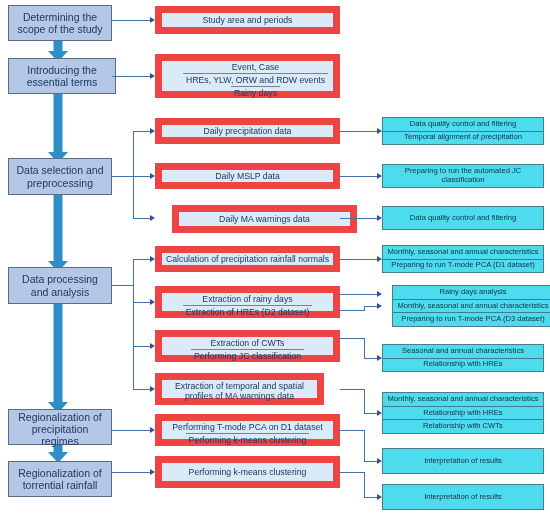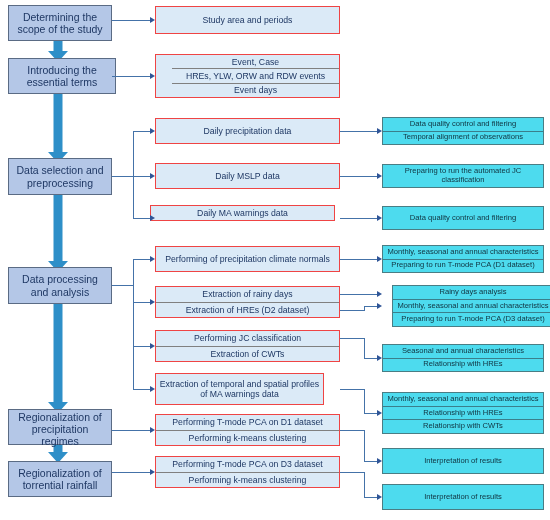--- a/index.html
+++ b/index.html
@@ -42,21 +42,22 @@
   }
   .stage .cell{
     color:#1f3864;
     font-size:10.5px;
     font-weight:400;
   }
 
   
   .task{
     background:#dbeaf7;
-    border:1px solid #ef4444;
+    border:7px solid #ef4444;
+    align-items:center;
   }
   .task .cell{
     color:#1f3864;
     font-size:8.7px;
   }
 
   
   .result{
     background:#4ddbee;
     border:1px solid #4a7d84;
@@ -157,66 +158,65 @@
     <div class="cell">Regionalization of torrential rainfall</div>
   </div>
 
   <div class="box task" style="left:155px; top:6px; width:185px; height:28px;">
     <div class="cell">Study area and periods</div>
   </div>
 
   <div class="box task" style="left:155px; top:54px; width:185px; height:44px;padding-left:16px;">
     <div class="cell">Event, Case</div>
     <div class="cell">HREs, YLW, ORW and RDW events</div>
-    <div class="cell">Event days</div>
+    <div class="cell">Rainy days</div>
   </div>
 
   <div class="box task" style="left:155px; top:118px; width:185px; height:26px;">
     <div class="cell">Daily precipitation data</div>
   </div>
 
   <div class="box task" style="left:155px; top:163px; width:185px; height:26px;">
     <div class="cell">Daily MSLP data</div>
   </div>
 
-  <div class="box task" style="left:150px; top:205px; width:185px; height:16px;">
+  <div class="box task" style="left:172px; top:205px; width:185px; height:28px;">
     <div class="cell">Daily MA warnings data</div>
   </div>
 
   <div class="box task" style="left:155px; top:246px; width:185px; height:26px;">
-    <div class="cell">Performing of precipitation climate normals</div>
+    <div class="cell">Calculation of precipitation rainfall normals</div>
   </div>
 
   <div class="box task" style="left:155px; top:286px; width:185px; height:32px;">
     <div class="cell">Extraction of rainy days</div>
     <div class="cell">Extraction of HREs (D2 dataset)</div>
   </div>
 
   <div class="box task" style="left:155px; top:330px; width:185px; height:32px;">
+    <div class="cell">Extraction of CWTs</div>
     <div class="cell">Performing JC classification</div>
-    <div class="cell">Extraction of CWTs</div>
   </div>
 
   <div class="box task" style="left:155px; top:373px; width:169px; height:32px;">
     <div class="cell">Extraction of temporal and spatial profiles of MA warnings data</div>
   </div>
 
   <div class="box task" style="left:155px; top:414px; width:185px; height:32px;">
     <div class="cell">Performing T-mode PCA on D1 dataset</div>
     <div class="cell">Performing k-means clustering</div>
   </div>
 
   <div class="box task" style="left:155px; top:456px; width:185px; height:32px;">
-    <div class="cell">Performing T-mode PCA on D3 dataset</div>
     <div class="cell">Performing k-means clustering</div>
   </div>
 
   <div class="box result" style="left:382px; top:117px; width:162px; height:28px;">
     <div class="cell">Data quality control and filtering</div>
-    <div class="cell">Temporal alignment of observations</div>
+    <div class="cell">Temporal alignment of precipitation</div>
   </div>
 
   <div class="box result" style="left:382px; top:164px; width:162px; height:24px;">
     <div class="cell">Preparing to run the automated JC classification</div>
   </div>
 
   <div class="box result" style="left:382px; top:206px; width:162px; height:24px;">
     <div class="cell">Data quality control and filtering</div>
   </div>
 

